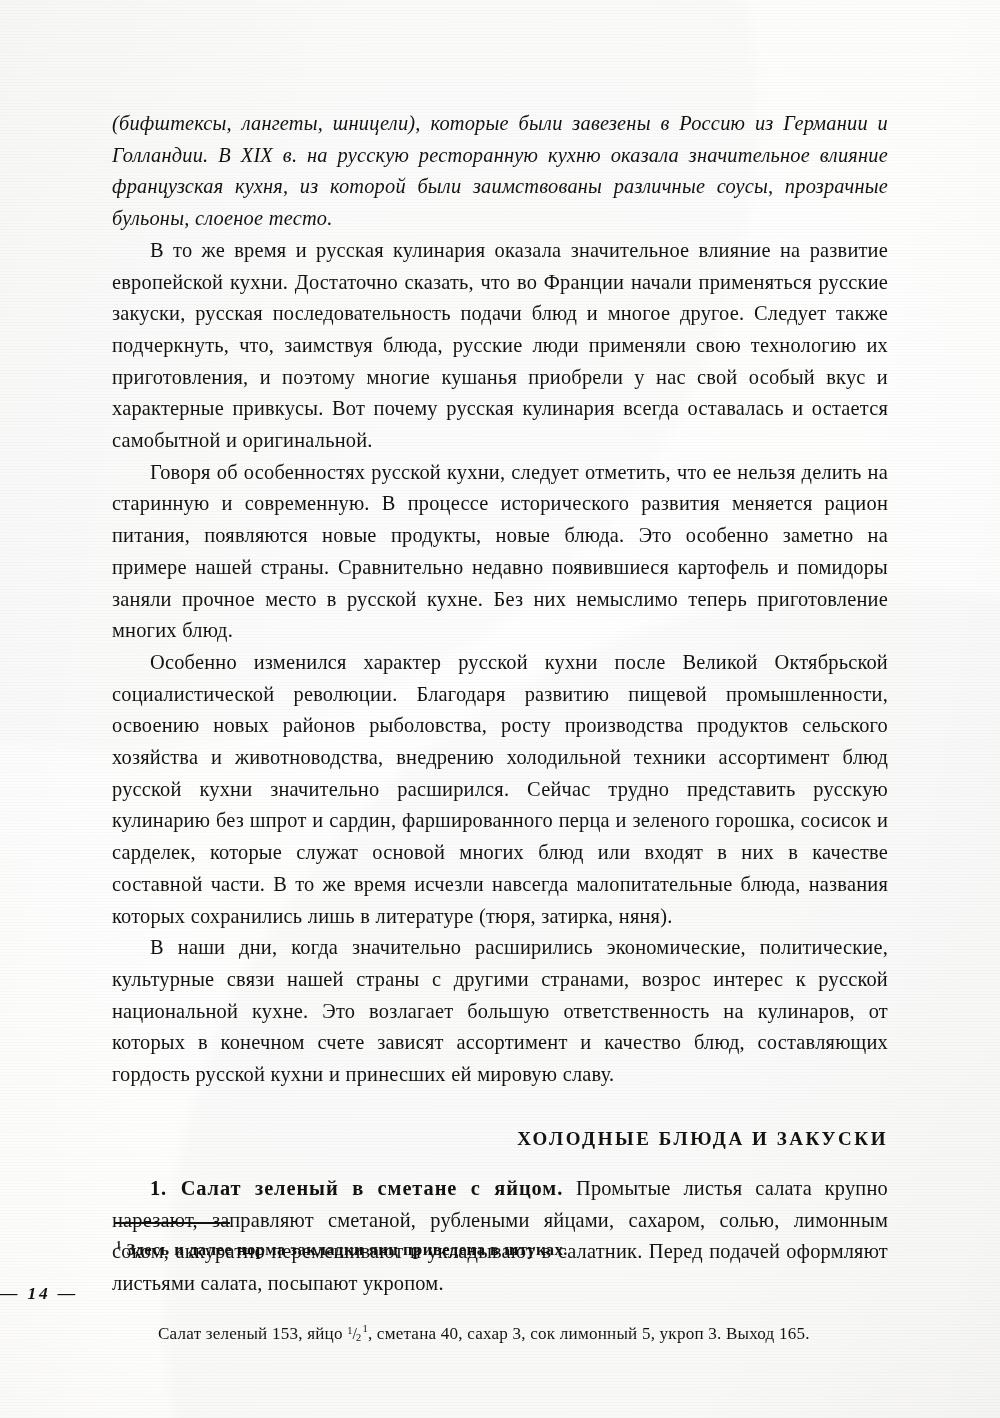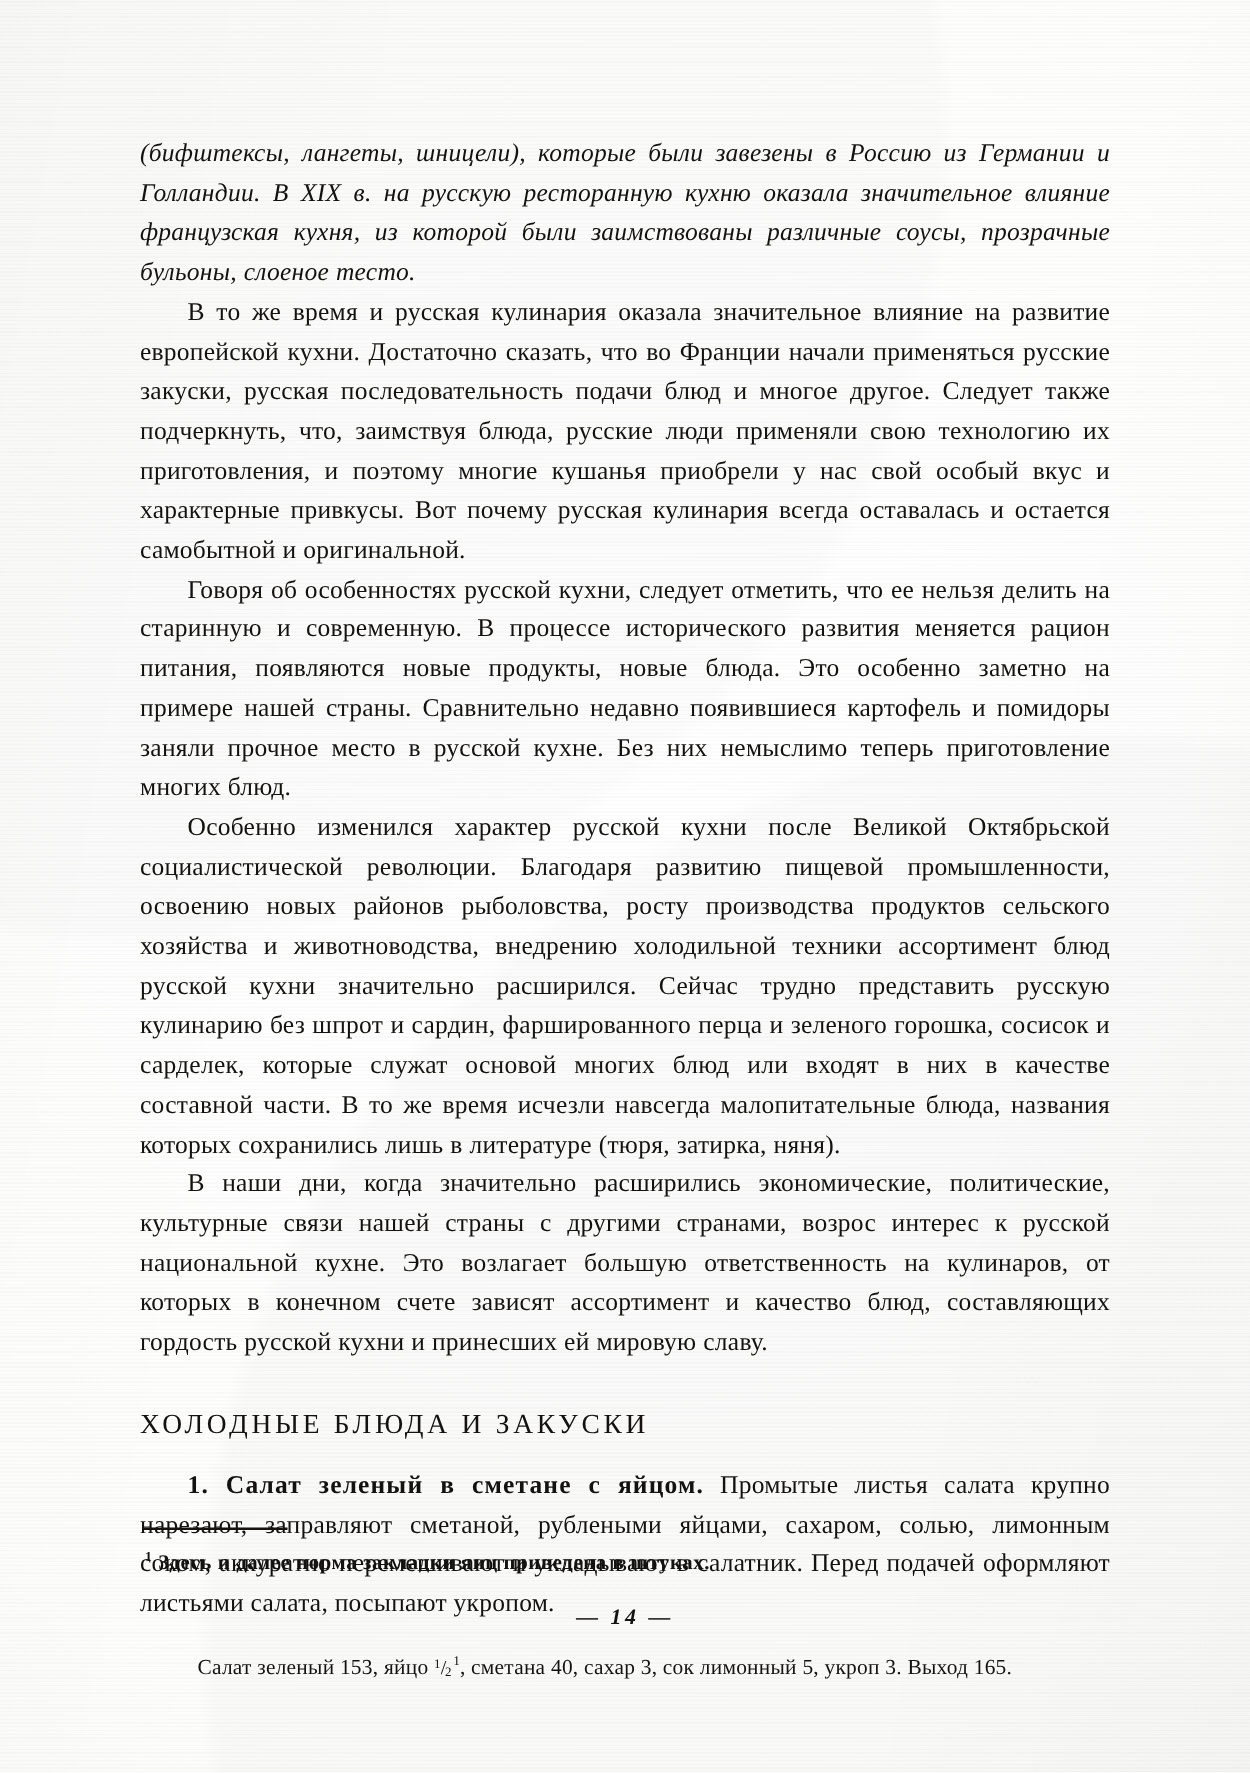--- a/index.html
+++ b/index.html
@@ -57,23 +57,23 @@
     letter-spacing: 0.01em;
     word-spacing: 0.01em;
     hyphens: manual;
   }
   p.body.first { text-indent: 0; font-style: italic; }
 
   .section-heading {
     margin: 0;
     padding-top: 34px;
     padding-bottom: 6px;
-    text-align: left;
-    font-size: 22px;
-    font-weight: normal;
+    text-align: right;
+    font-size: 19px;
+    font-weight: bold;
     letter-spacing: 0.135em;
     line-height: 28px;
   }
 
   p.recipe {
     margin: 0;
     padding-top: 14px;
     text-align: justify;
     font-size: 20.4px;
     line-height: 31.7px;
@@ -134,21 +134,20 @@
     font-size: 0.66em;
     vertical-align: super;
     line-height: 0;
   }
 
   .folio {
     position: absolute;
     left: 0;
     right: 0;
     top: 1283px;
-    text-align: center;
     font-size: 17.5px;
     font-weight: bold;
     letter-spacing: 0.16em;
     font-style: italic;
   }
 
   
   .grain {
     position: absolute;
     inset: 0;

